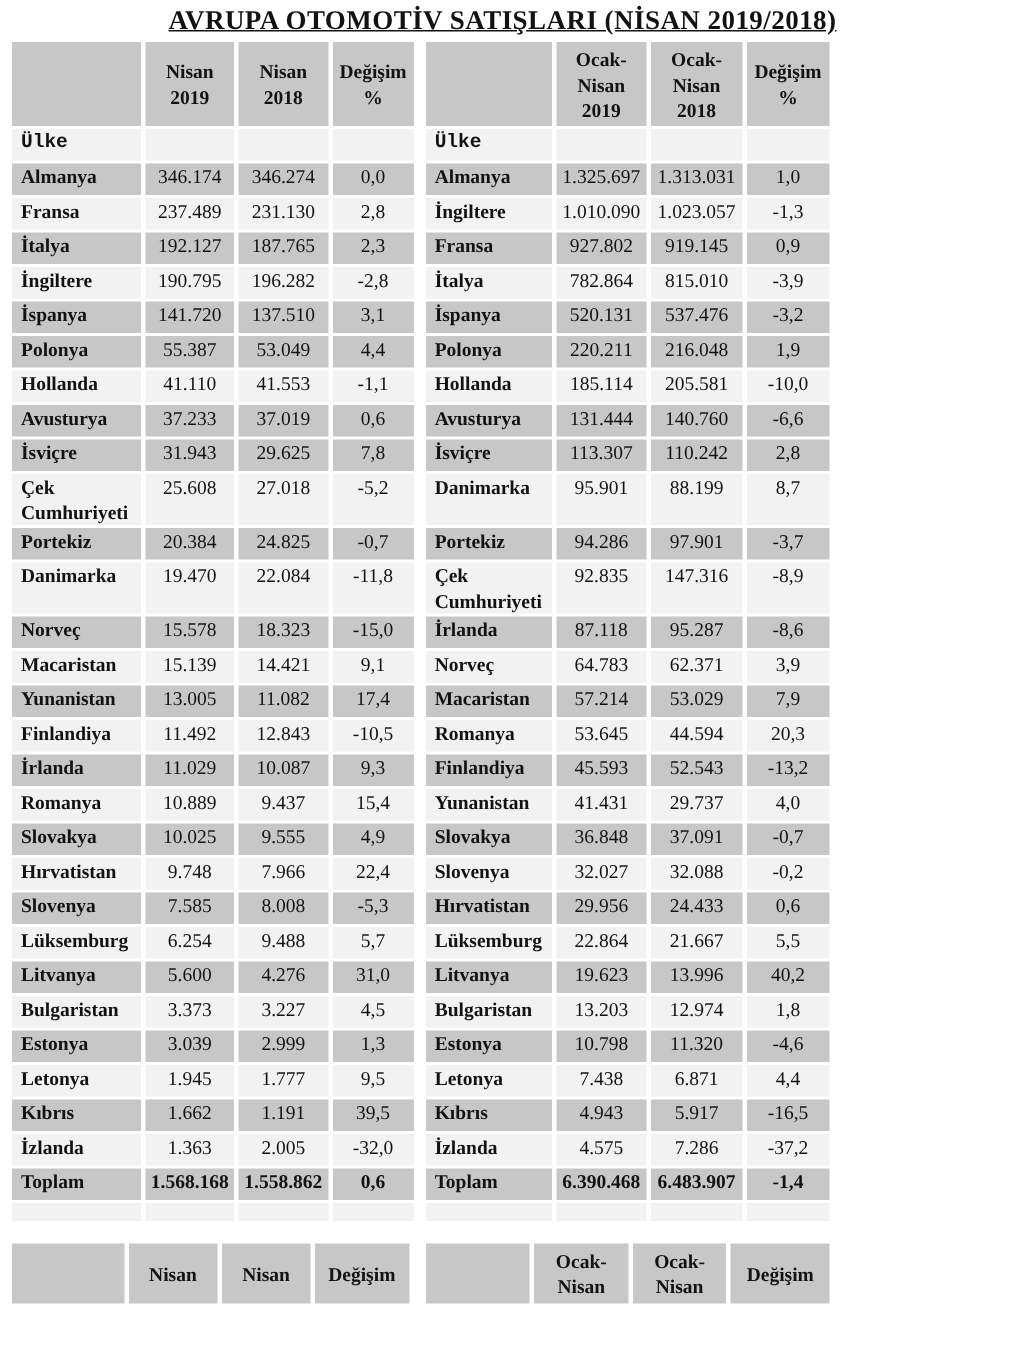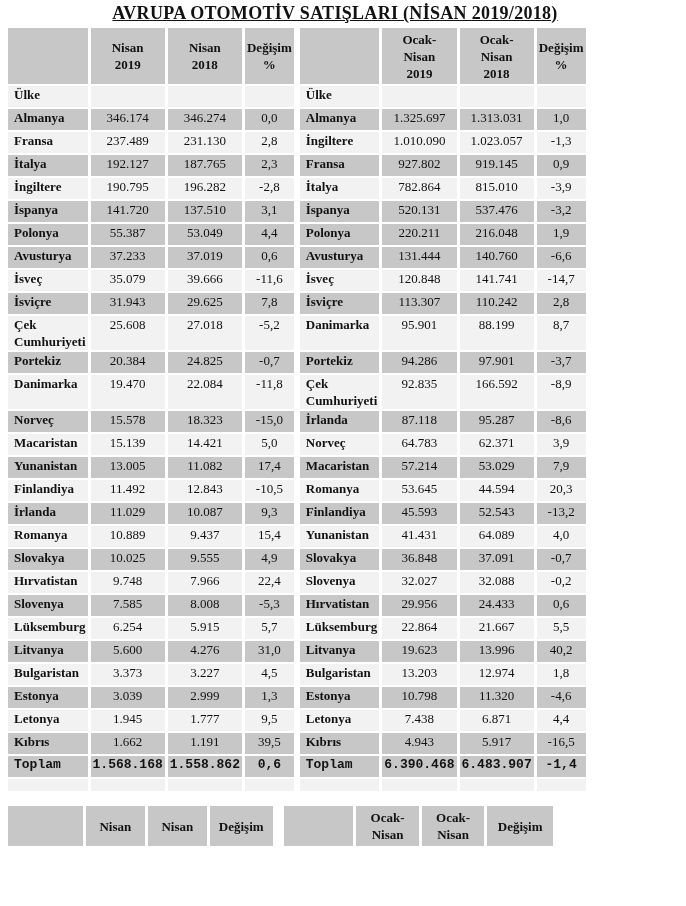--- a/index.html
+++ b/index.html
@@ -44,23 +44,23 @@
 
   td.country { text-align: left; padding-left: 6px; font-weight: bold; }
 
   tr.header-row th {
     font-weight: bold;
     vertical-align: middle;
     white-space: pre-line;
   }
   tr.header-row.main-header { height: 56px; }
   tr.header-row.tk-header   { height: 40px; }
-  tr.ulke-row td { height: 21px; font-weight: bold; }
+  tr.ulke-row td { height: 21px; font-weight: bold; font-family: Liberation Mono, monospace; }
   tbody.data-body td { height: 21px; }
-  tr.bold-row td { font-weight: bold; font-family: Liberation Mono, monospace; }
+  tr.bold-row td { font-weight: bold; }
   tr.blank-row td { height: 12px; }
 
   table.turkiye-table { margin-top: 11px; }
 </style>
 </head>
 <body>
 
 <div class="page">
 
   <div class="title">AVRUPA OTOMOTİV SATIŞLARI (NİSAN 2019/2018)</div>
@@ -169,42 +169,42 @@
           <td class="country">Polonya</td>
           <td>55.387</td>
           <td>53.049</td>
           <td>4,4</td>
           <td class="spacer"></td>
           <td class="country">Polonya</td>
           <td>220.211</td>
           <td>216.048</td>
           <td>1,9</td>
         </tr>
+        <tr class="row-light">
+          <td class="country">Hollanda</td>
+          <td>41.110</td>
+          <td>41.553</td>
+          <td>-1,1</td>
+          <td class="spacer"></td>
+          <td class="country">Hollanda</td>
+          <td>185.114</td>
+          <td>205.581</td>
+          <td>-10,0</td>
+        </tr>
         <tr class="row-gray">
           <td class="country">Avusturya</td>
           <td>37.233</td>
           <td>37.019</td>
           <td>0,6</td>
           <td class="spacer"></td>
           <td class="country">Avusturya</td>
           <td>131.444</td>
           <td>140.760</td>
           <td>-6,6</td>
         </tr>
-        <tr class="row-light">
-          <td class="country">İsveç</td>
-          <td>35.079</td>
-          <td>39.666</td>
-          <td>-11,6</td>
-          <td class="spacer"></td>
-          <td class="country">İsveç</td>
-          <td>120.848</td>
-          <td>141.741</td>
-          <td>-14,7</td>
-        </tr>
         <tr class="row-gray">
           <td class="country">İsviçre</td>
           <td>31.943</td>
           <td>29.625</td>
           <td>7,8</td>
           <td class="spacer"></td>
           <td class="country">İsviçre</td>
           <td>113.307</td>
           <td>110.242</td>
           <td>2,8</td>
@@ -232,39 +232,39 @@
           <td>-3,7</td>
         </tr>
         <tr class="row-light">
           <td class="country">Danimarka</td>
           <td>19.470</td>
           <td>22.084</td>
           <td>-11,8</td>
           <td class="spacer"></td>
           <td class="country">Çek Cumhuriyeti</td>
           <td>92.835</td>
-          <td>166.592</td>
+          <td>147.316</td>
           <td>-8,9</td>
         </tr>
         <tr class="row-gray">
           <td class="country">Norveç</td>
           <td>15.578</td>
           <td>18.323</td>
           <td>-15,0</td>
           <td class="spacer"></td>
           <td class="country">İrlanda</td>
           <td>87.118</td>
           <td>95.287</td>
           <td>-8,6</td>
         </tr>
         <tr class="row-light">
           <td class="country">Macaristan</td>
           <td>15.139</td>
           <td>14.421</td>
-          <td>5,0</td>
+          <td>9,1</td>
           <td class="spacer"></td>
           <td class="country">Norveç</td>
           <td>64.783</td>
           <td>62.371</td>
           <td>3,9</td>
         </tr>
         <tr class="row-gray">
           <td class="country">Yunanistan</td>
           <td>13.005</td>
           <td>11.082</td>
@@ -298,21 +298,21 @@
           <td>-13,2</td>
         </tr>
         <tr class="row-light">
           <td class="country">Romanya</td>
           <td>10.889</td>
           <td>9.437</td>
           <td>15,4</td>
           <td class="spacer"></td>
           <td class="country">Yunanistan</td>
           <td>41.431</td>
-          <td>64.089</td>
+          <td>29.737</td>
           <td>4,0</td>
         </tr>
         <tr class="row-gray">
           <td class="country">Slovakya</td>
           <td>10.025</td>
           <td>9.555</td>
           <td>4,9</td>
           <td class="spacer"></td>
           <td class="country">Slovakya</td>
           <td>36.848</td>
@@ -337,21 +337,21 @@
           <td>-5,3</td>
           <td class="spacer"></td>
           <td class="country">Hırvatistan</td>
           <td>29.956</td>
           <td>24.433</td>
           <td>0,6</td>
         </tr>
         <tr class="row-light">
           <td class="country">Lüksemburg</td>
           <td>6.254</td>
-          <td>5.915</td>
+          <td>9.488</td>
           <td>5,7</td>
           <td class="spacer"></td>
           <td class="country">Lüksemburg</td>
           <td>22.864</td>
           <td>21.667</td>
           <td>5,5</td>
         </tr>
         <tr class="row-gray">
           <td class="country">Litvanya</td>
           <td>5.600</td>
@@ -399,20 +399,31 @@
         <tr class="row-gray">
           <td class="country">Kıbrıs</td>
           <td>1.662</td>
           <td>1.191</td>
           <td>39,5</td>
           <td class="spacer"></td>
           <td class="country">Kıbrıs</td>
           <td>4.943</td>
           <td>5.917</td>
           <td>-16,5</td>
+        </tr>
+        <tr class="row-light">
+          <td class="country">İzlanda</td>
+          <td>1.363</td>
+          <td>2.005</td>
+          <td>-32,0</td>
+          <td class="spacer"></td>
+          <td class="country">İzlanda</td>
+          <td>4.575</td>
+          <td>7.286</td>
+          <td>-37,2</td>
         </tr>
         <tr class="row-gray bold-row">
           <td class="country">Toplam</td>
           <td>1.568.168</td>
           <td>1.558.862</td>
           <td>0,6</td>
           <td class="spacer"></td>
           <td class="country">Toplam</td>
           <td>6.390.468</td>
           <td>6.483.907</td>

